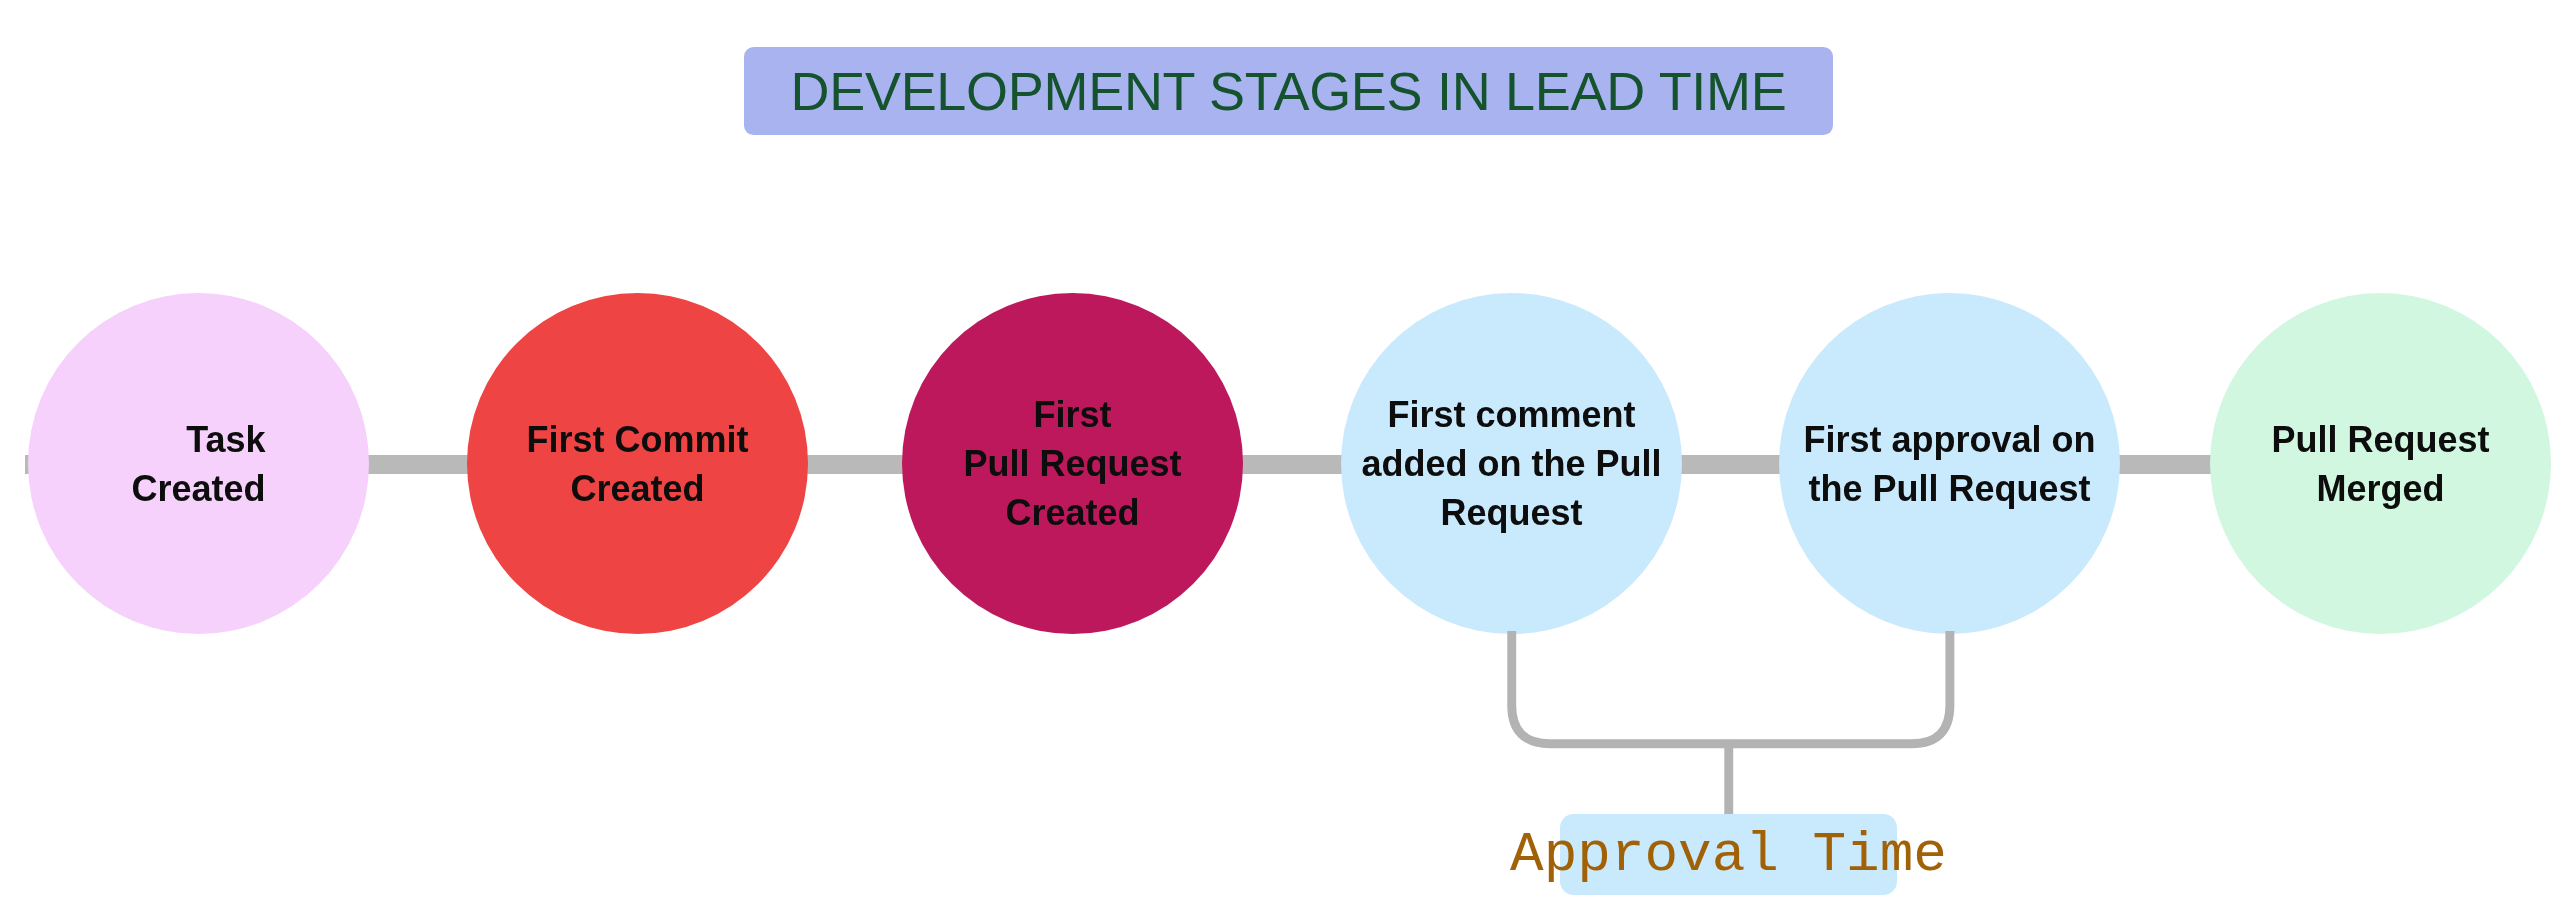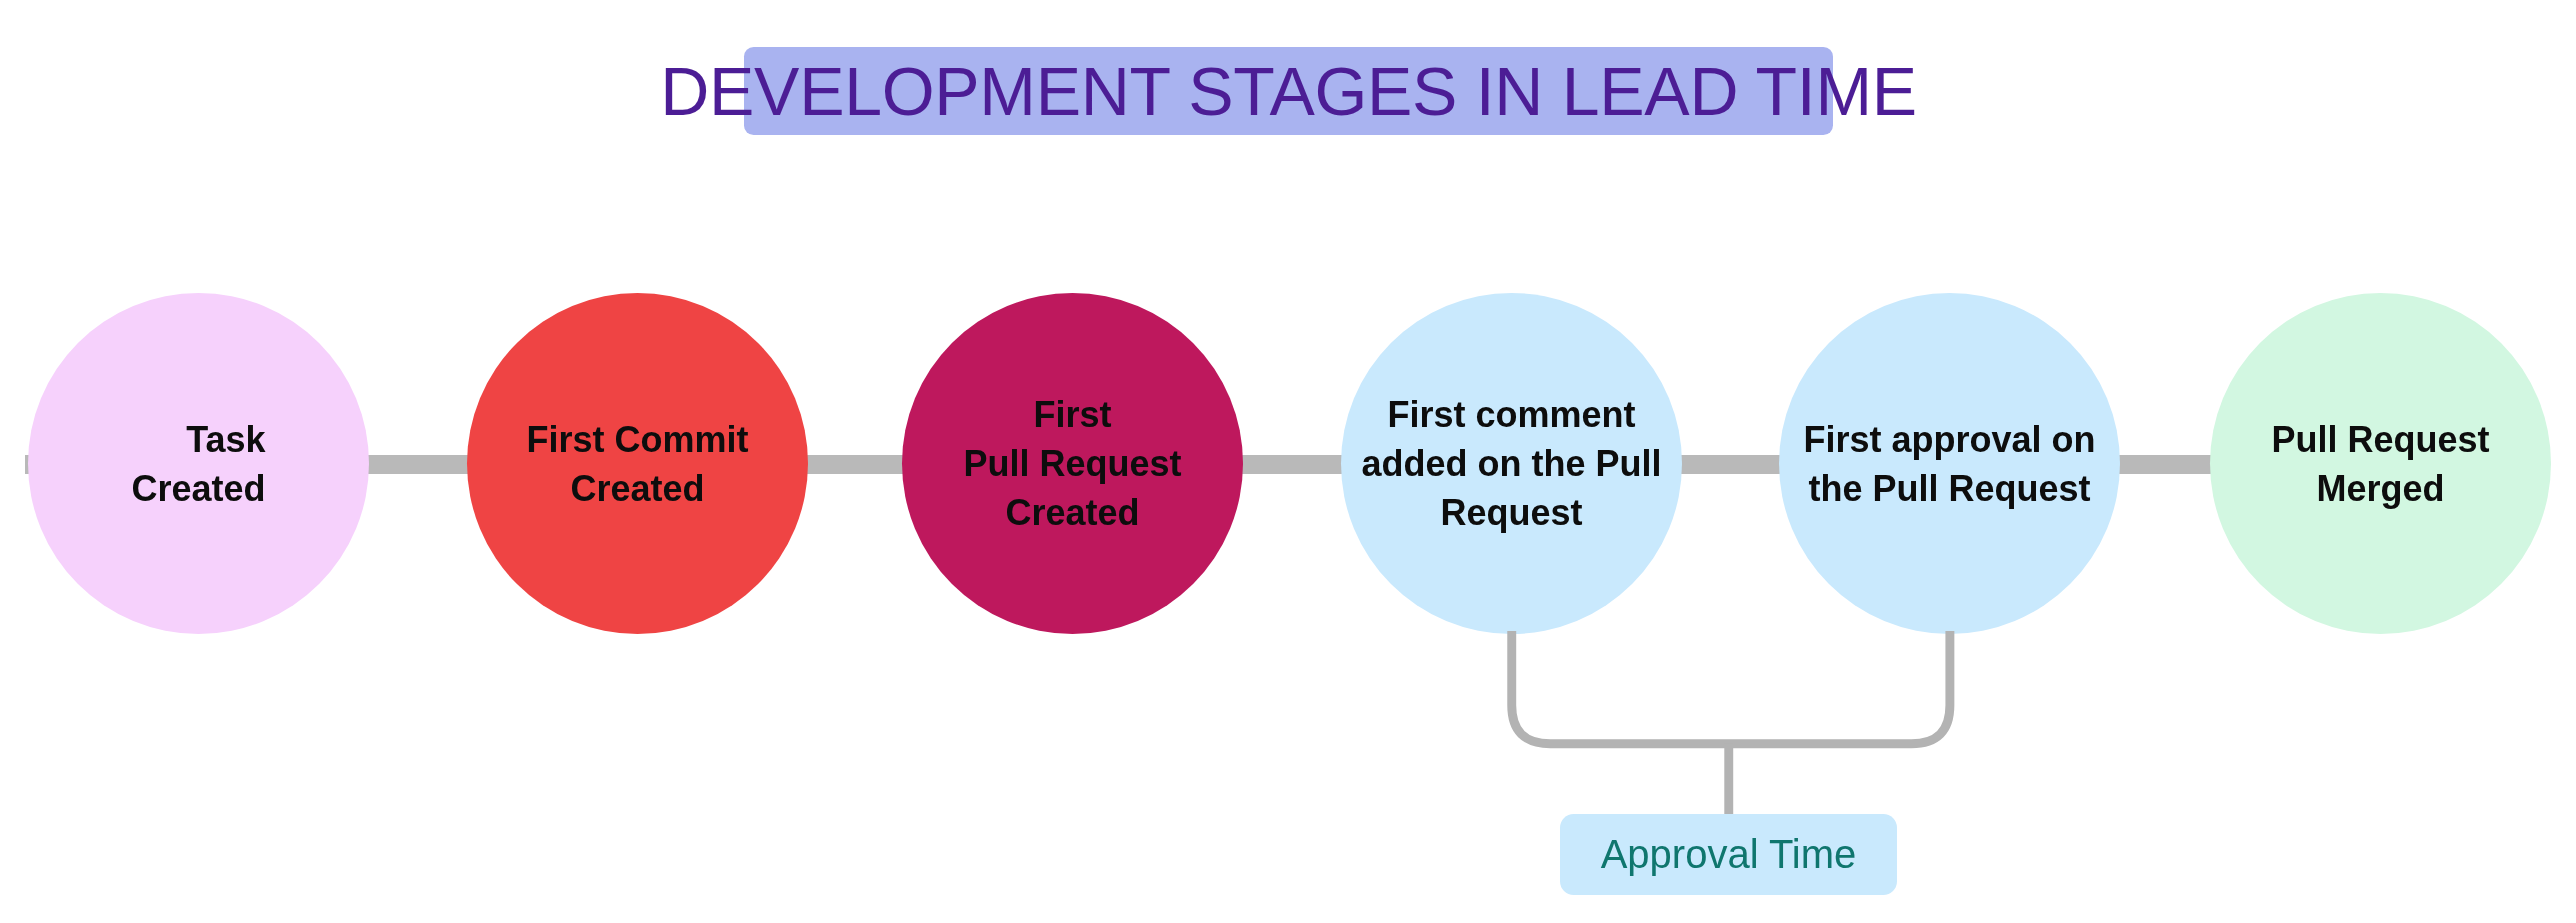--- a/index.html
+++ b/index.html
@@ -22,24 +22,24 @@
     left: 744px;
     top: 47px;
     width: 1089px;
     height: 88px;
     border-radius: 9.6px;
     display: flex;
     align-items: center;
     justify-content: center;
   }
   .title-box .title-text {
-    font-size: 68px;
+    font-size: 54px;
     font-weight: 400;
     letter-spacing: -0.3px;
-    color: #4c1d95;
+    color: #14532d;
     white-space: nowrap;
   }
 
   
   .connector {
     position: absolute;
     left: 25px;
     top: 455px;
     width: 2356px;
     height: 19px;
@@ -87,24 +87,24 @@
     left: 1560px;
     top: 814px;
     width: 337px;
     height: 81px;
     border-radius: 13.7px;
     display: flex;
     align-items: center;
     justify-content: center;
   }
   .approval-box .approval-label {
-    font-family: Liberation Sans, sans-serif;
-    font-size: 40px;
+    font-family: Liberation Mono, monospace;
+    font-size: 56px;
     font-weight: 500;
-    color: #0f766e;
+    color: #a16207;
     white-space: nowrap;
   }
 </style>
 </head>
 <body>
 
 <div class="stage">
 
   <div class="title-box" style="background: rgb(169, 179, 240);">
     <span class="title-text">DEVELOPMENT STAGES IN LEAD TIME</span>

